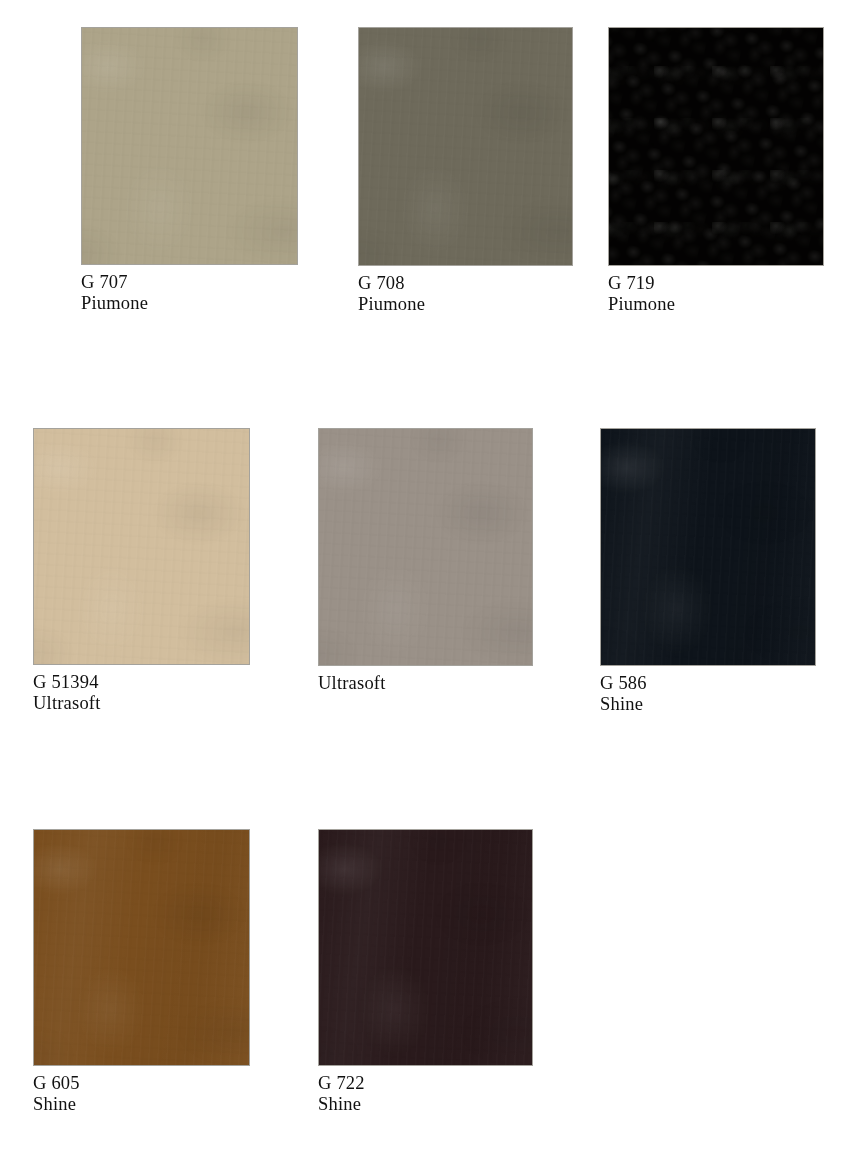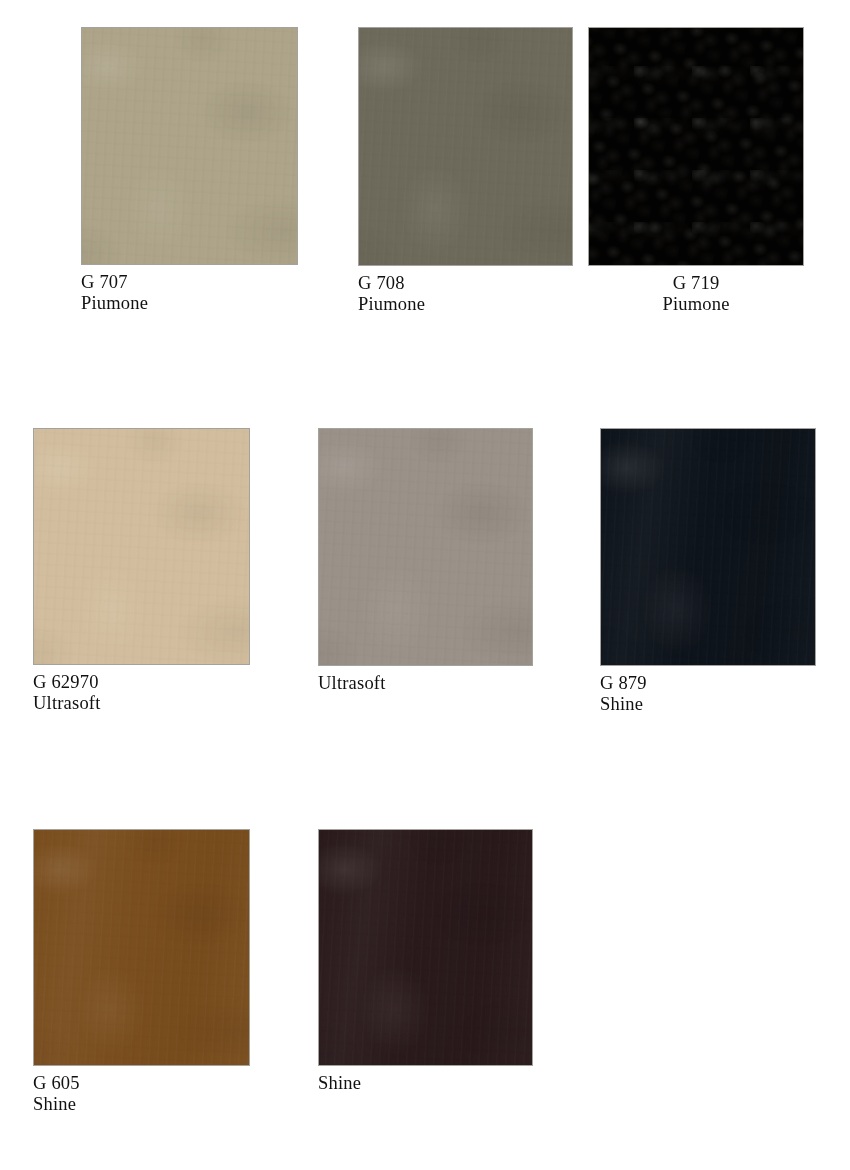--- a/index.html
+++ b/index.html
@@ -163,39 +163,39 @@
       <div class="swatch-chip" style="width: 215px; height: 239px;">
         <div class="base" style="background: rgb(110, 106, 91);"></div>
         <div class="grain-soft"></div>
         <div class="grain-fibre"></div>
       </div>
       <div class="swatch-label">
         <span class="swatch-code">G 708</span>
         <span class="swatch-collection">Piumone</span>
       </div>
     </div>
-    <div class="swatch-cell" style="left: 588px; top: 27px; text-align: center;">
+    <div class="swatch-cell" style="left: 608px; top: 27px;">
       <div class="swatch-chip pebbled" style="width: 216px; height: 239px;">
         <div class="base" style="background: rgb(81, 74, 44);"></div>
         <div class="grain-pebble"></div>
         <div class="grain-pebble-2"></div>
       </div>
       <div class="swatch-label">
         <span class="swatch-code">G 719</span>
         <span class="swatch-collection">Piumone</span>
       </div>
     </div>
     <div class="swatch-cell" style="left: 33px; top: 428px;">
       <div class="swatch-chip" style="width: 217px; height: 237px;">
         <div class="base" style="background: rgb(210, 190, 158);"></div>
         <div class="grain-soft"></div>
         <div class="grain-fibre"></div>
       </div>
       <div class="swatch-label">
-        <span class="swatch-code">G 62970</span>
+        <span class="swatch-code">G 51394</span>
         <span class="swatch-collection">Ultrasoft</span>
       </div>
     </div>
     <div class="swatch-cell" style="left: 318px; top: 428px;">
       <div class="swatch-chip" style="width: 215px; height: 238px;">
         <div class="base" style="background: rgb(154, 145, 136);"></div>
         <div class="grain-soft"></div>
         <div class="grain-fibre"></div>
       </div>
       <div class="swatch-label">
@@ -203,21 +203,21 @@
       </div>
     </div>
     <div class="swatch-cell" style="left: 600px; top: 428px;">
       <div class="swatch-chip shine" style="width: 216px; height: 238px;">
         <div class="base" style="background: rgb(14, 20, 27);"></div>
         <div class="grain-soft"></div>
         <div class="grain-fibre"></div>
         <div class="sheen"></div>
       </div>
       <div class="swatch-label">
-        <span class="swatch-code">G 879</span>
+        <span class="swatch-code">G 586</span>
         <span class="swatch-collection">Shine</span>
       </div>
     </div>
     <div class="swatch-cell" style="left: 33px; top: 829px;">
       <div class="swatch-chip shine" style="width: 217px; height: 237px;">
         <div class="base" style="background: rgb(122, 78, 30);"></div>
         <div class="grain-soft"></div>
         <div class="grain-fibre"></div>
         <div class="sheen"></div>
       </div>
@@ -227,16 +227,17 @@
       </div>
     </div>
     <div class="swatch-cell" style="left: 318px; top: 829px;">
       <div class="swatch-chip shine" style="width: 215px; height: 237px;">
         <div class="base" style="background: rgb(42, 26, 28);"></div>
         <div class="grain-soft"></div>
         <div class="grain-fibre"></div>
         <div class="sheen"></div>
       </div>
       <div class="swatch-label">
+        <span class="swatch-code">G 722</span>
         <span class="swatch-collection">Shine</span>
       </div>
     </div>
   </div>
 
 </body></html>

